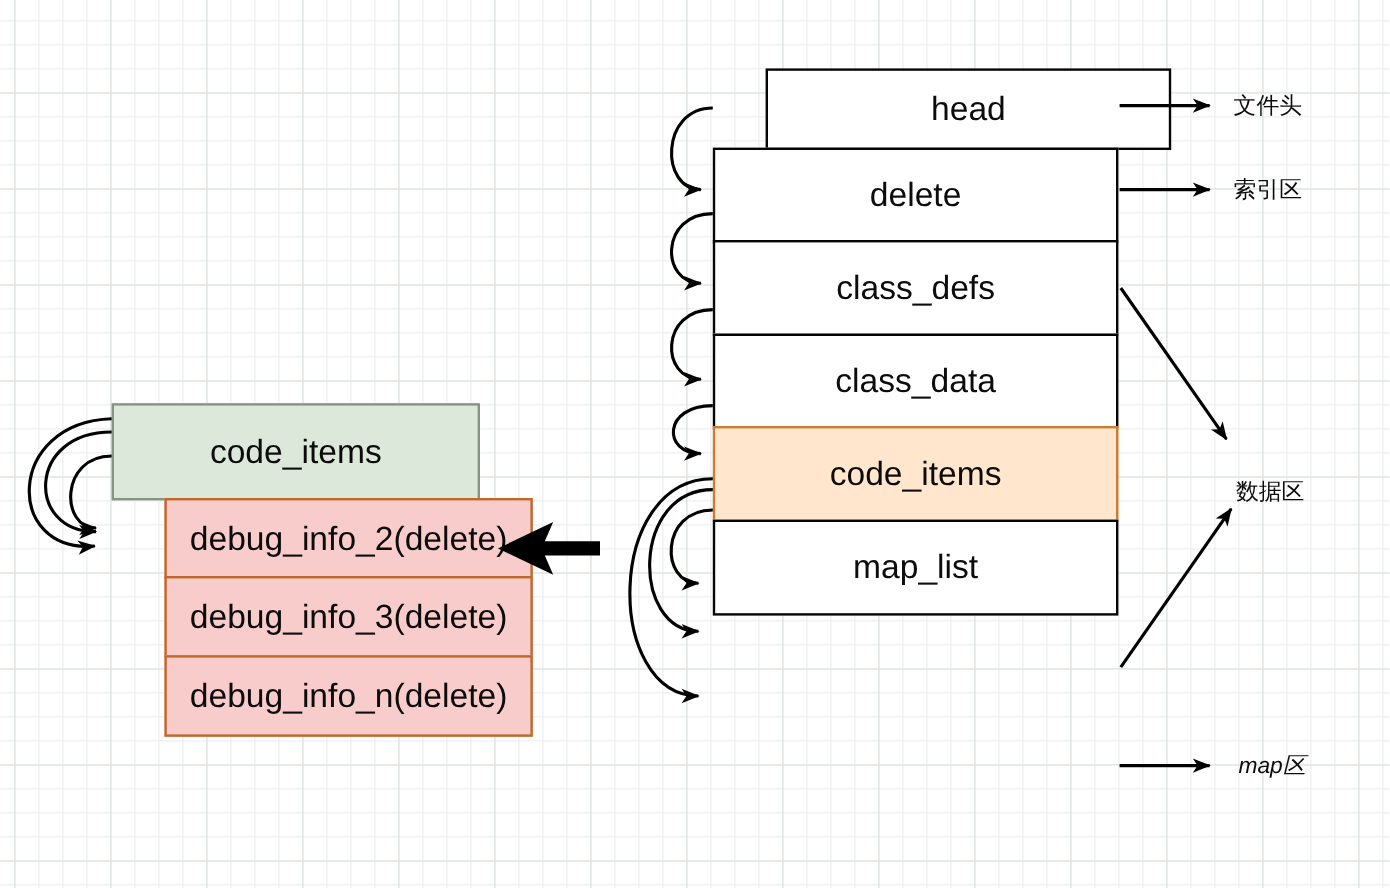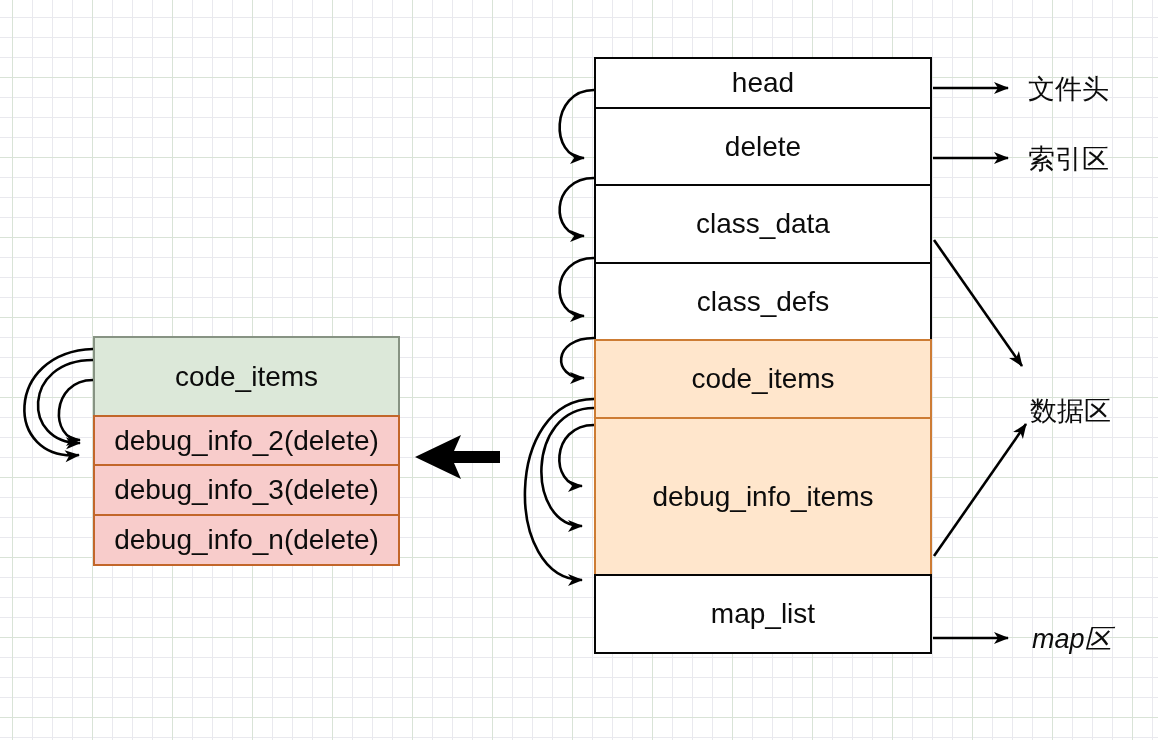--- a/index.html
+++ b/index.html
@@ -19,49 +19,48 @@
   .stack{position:absolute;display:flex;flex-direction:column;}
   .row{
     box-sizing:border-box;display:flex;align-items:center;justify-content:center;
     font-size:28px;line-height:1;white-space:nowrap;
   }
   .row + .row{margin-top:-2.5px;}
   
   #right-stack{left:594px;top:57px;width:338px;}
   #right-stack .row{width:338px;border:2.5px solid #050505;background:#ffffff;}
   #right-stack .row.orange{border:2.5px solid #cd7c34;background:#ffe6cc;}
-  .h60{height:52px;} .h80{height:80px;} .h160{height:160px;}
+  .h60{height:68px;margin-left:44px;} .h80{height:80px;} .h160{height:160px;}
   
   #left-stack{left:93px;top:336px;width:307px;}
   #left-stack .row{width:307px;border:2px solid #879383;background:#dce8d9;}
   #left-stack .row.green2{border-top:1.5px solid #64705f;}
   #left-stack .row.red{border:2px solid #c2662a;background:#f8cccb;}
   .h81{height:81px;}
   
-  .cjk{position:absolute;font-size:27px;line-height:30px;white-space:nowrap;text-align:center;}
+  .cjk{position:absolute;font-size:19px;line-height:30px;white-space:nowrap;text-align:center;}
   #anno-file-header{left:1028px;top:74px;}
   #anno-index-area{left:1028px;top:144px;}
   #anno-data-area{left:1030px;top:396px;}
   #anno-map-area{left:1032px;top:624px;font-style:italic;}
   
   svg.overlay{position:absolute;left:0;top:0;width:1158px;height:740px;pointer-events:none;}
   svg.overlay path.conn{fill:none;stroke:#000000;stroke-width:2.6;}
 </style>
 </head>
 <body>
 
 <div class="canvas">
 
   <div class="stack" id="right-stack">
     <div class="row h60">head</div>
     <div class="row h80">delete</div>
+    <div class="row h80">class_defs</div>
     <div class="row h80">class_data</div>
-    <div class="row h80">class_defs</div>
     <div class="row h80 orange">code_items</div>
-    <div class="row h160 orange">debug_info_items</div>
     <div class="row h80">map_list</div>
   </div>
 
   <div class="stack" id="left-stack">
     <div class="row h81">code_items</div>
     <div class="row h60 red">debug_info_2(delete)</div>
     <div class="row h60 red">debug_info_3(delete)</div>
     <div class="row h60 red">debug_info_n(delete)</div>
   </div>
 

